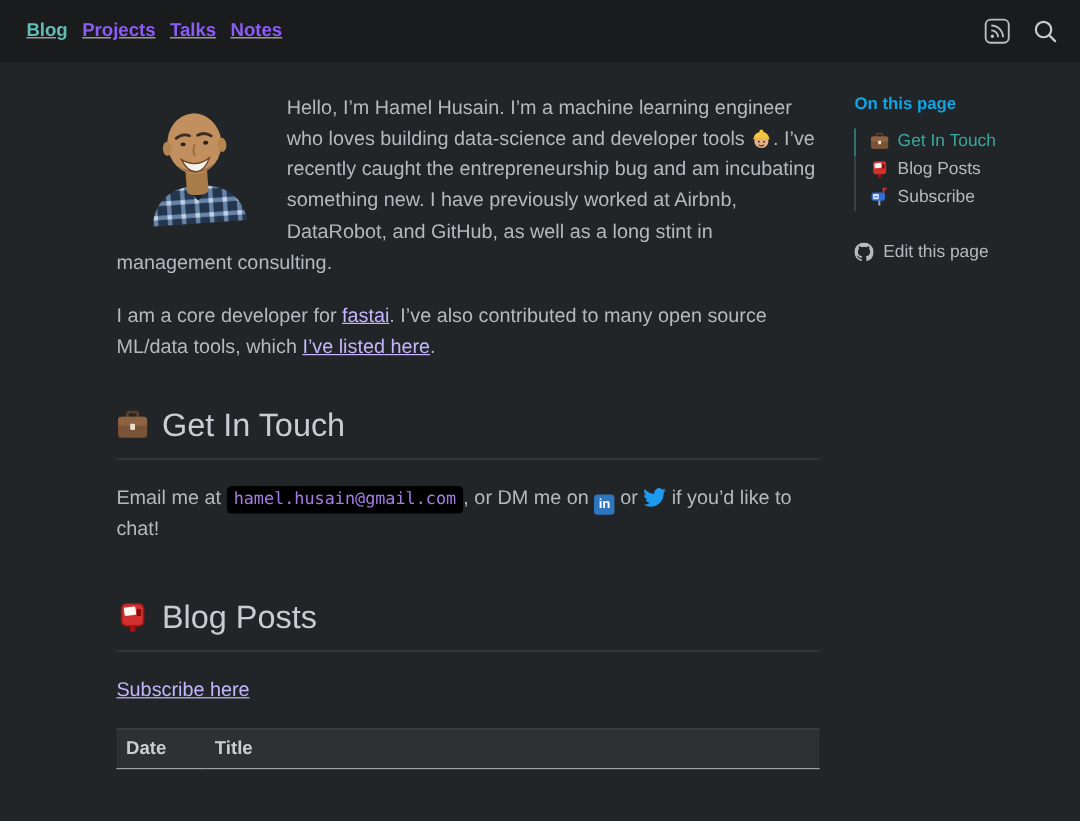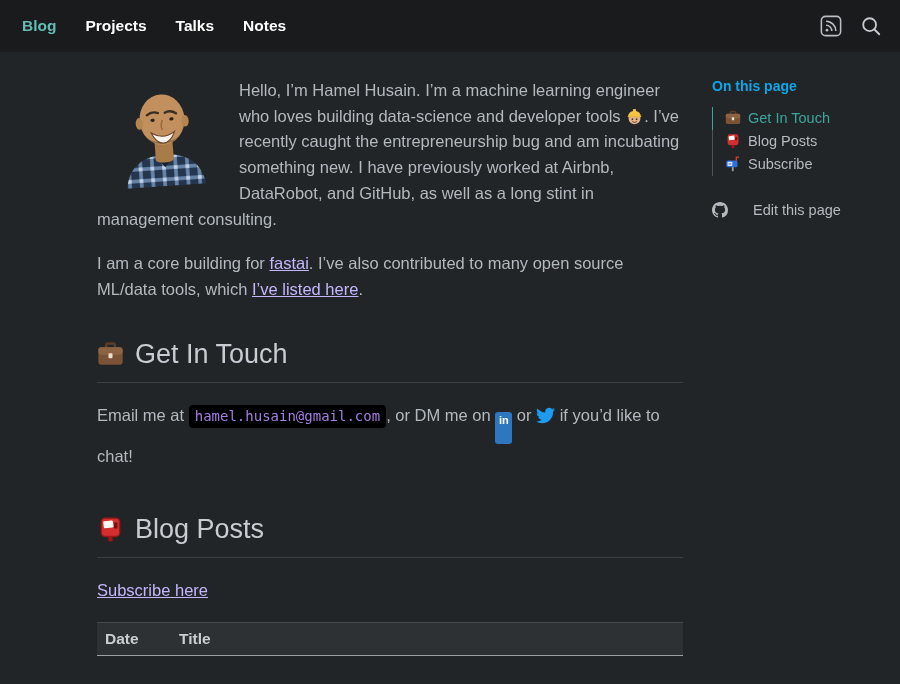--- a/index.html
+++ b/index.html
@@ -8,23 +8,23 @@
     background:#222527;
     font-family:"Liberation Sans","DejaVu Sans",sans-serif;
     color:#b2b9bf;
   }
   
   .navbar {
     height:52px; background:#1a1b1c;
     display:flex; align-items:center; justify-content:space-between;
     padding:0 16px;
   }
-  .nav-left { display:flex; gap:17px; align-items:center; }
+  .nav-left { display:flex; align-items:center;text-decoration:underline; }
   .nav-item {
-    font-size:15.5px; font-weight:600; color:#ffffff;
+    font-size:15.5px; font-weight:600; color:#8b5cf6;
     text-decoration:none; padding:4px 6px; cursor:pointer;
   }
   .nav-item.active { color:#63bdb6; }
   .nav-right { display:flex; gap:18px; align-items:center; padding-right:2px; }
   .nav-icon { width:22px; height:22px; display:block; cursor:pointer; }
 
   
   .page { display:flex; padding:26px 0 0 97px; }
   .main { width:586px; flex:0 0 586px; }
   .toc { margin-left:29px; width:185px; }
@@ -50,21 +50,21 @@
   h1.section .h-icon { width:27px; height:27px; display:inline-block; }
   h1.section .h-icon svg { width:100%; height:100%; display:block; }
 
   
   .code-email {
     font-family:"DejaVu Sans Mono","Liberation Mono",monospace;
     font-size:14px; color:#a47de4; background:#000000;
     padding:3px 6px 4px 6px; border-radius:4px; cursor:pointer;
   }
   .li-badge {
-    display:inline-block; width:17px; height:32px; border-radius:3px;
+    display:inline-block; width:17px; height:17px; border-radius:3px;
     background:#2e77c0; color:#fff; font-size:11px; font-weight:700;
     text-align:center; line-height:17px; vertical-align:-3px; cursor:pointer;
   }
   .tw-icon { display:inline-block; width:19px; height:19px; vertical-align:-4px; cursor:pointer; }
   .tw-icon svg { width:100%; height:100%; display:block; }
 
   
   table.posts {
     width:100%; border-collapse:collapse; margin-top:14px;
     font-size:15.5px; border-top:1px solid #45494e;
@@ -81,21 +81,21 @@
   .toc-list { list-style:none; }
   .toc-list li a {
     display:flex; align-items:center; gap:7px;
     border-left:1px solid #4e5357; padding:3px 0 4px 12px;
     font-size:14.5px; color:#b4bac0; text-decoration:none; cursor:pointer;
   }
   .toc-list li.active a { color:#3aa79f; border-left-color:#3aa79f; }
   .toc-ic { width:16px; height:16px; flex:0 0 16px; }
   .toc-ic svg { width:100%; height:100%; display:block; }
   .edit-link {
-    display:flex; align-items:center; gap:25px; margin-top:26px;
+    display:flex; align-items:center; gap:8px; margin-top:26px;
     font-size:14.5px; color:#b4bac0; text-decoration:none; cursor:pointer;
   }
   .gh-ic { width:16px; height:16px; color:#b4bac0; }
   .gh-ic svg { width:100%; height:100%; display:block; fill:currentColor; }
 
   .inline-icon { display:inline-block; width:19px; height:19px; vertical-align:-4px; }
   .inline-icon svg { width:100%; height:100%; display:block; }
 </style>
 </head>
 <body>
@@ -169,21 +169,21 @@
               <circle cx="10" cy="12" r="6.2" fill="#e3b287"></circle>
               <path d="M3.2 10.2 a6.8 6.2 0 0 1 13.6 0 z" fill="#f6c445"></path>
               <rect x="8.4" y="2.2" width="3.2" height="3.4" rx="1" fill="#f6c445"></rect>
               <rect x="2.8" y="9.2" width="14.4" height="1.6" rx="0.8" fill="#e8b93e"></rect>
               <circle cx="7.8" cy="12.8" r="0.9" fill="#4c3b2c"></circle>
               <circle cx="12.2" cy="12.8" r="0.9" fill="#4c3b2c"></circle>
               <path d="M8 15.6 q2 1.6 4 0" stroke="#4c3b2c" stroke-width="0.9" fill="none" stroke-linecap="round"></path>
             </svg></span><span>. I’ve recently caught the entrepreneurship bug and am incubating something new. I have previously worked at Airbnb, DataRobot, and GitHub, as well as a long stint in management consulting.</span></p>
     </div>
 
-    <p class="p2"><span>I am a core building for </span><a class="lnk">fastai</a><span>. I’ve also contributed to many open source ML/data tools, which </span><a class="lnk">I’ve listed here</a><span>.</span></p>
+    <p class="p2"><span>I am a core developer for </span><a class="lnk">fastai</a><span>. I’ve also contributed to many open source ML/data tools, which </span><a class="lnk">I’ve listed here</a><span>.</span></p>
 
     <h1 class="section">
       <span class="h-icon">
         <svg viewBox="0 0 20 20">
             <rect x="6.8" y="1.8" width="6.4" height="5" rx="1.2" fill="none" stroke="#5b3d28" stroke-width="1.8"></rect>
             <rect x="1" y="4.6" width="18" height="13" rx="2.2" fill="#7a5236"></rect>
             <rect x="1" y="4.6" width="18" height="5.6" rx="2.2" fill="#8d6344"></rect>
             <rect x="8.5" y="9" width="3" height="3.8" rx="0.7" fill="#e9e0ca"></rect>
           </svg>
       </span>

